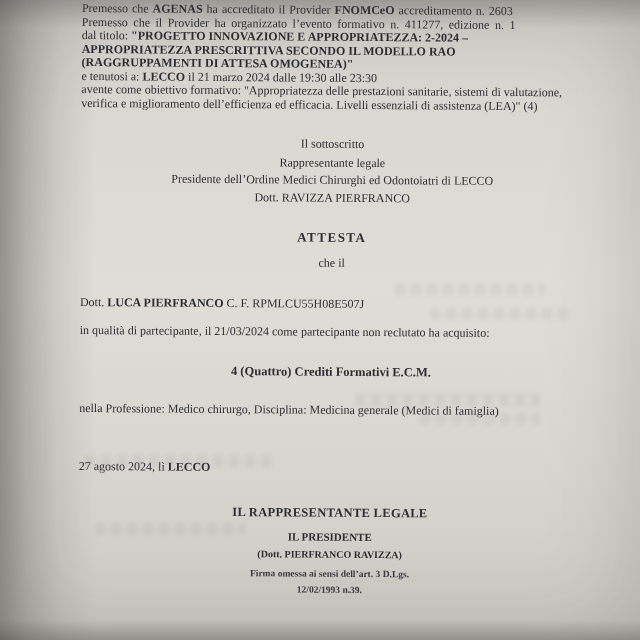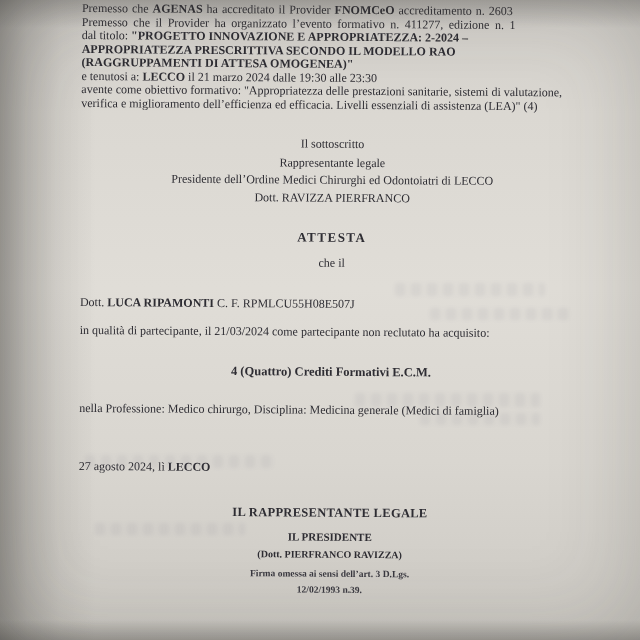--- a/index.html
+++ b/index.html
@@ -68,21 +68,21 @@
       <p class="center">Il sottoscritto</p>
       <p class="center">Rappresentante legale</p>
       <p class="center">Presidente dell’Ordine Medici Chirurghi ed Odontoiatri di LECCO</p>
       <p class="center">Dott. RAVIZZA PIERFRANCO</p>
     </div>
 
     <p class="center attesta">ATTESTA</p>
 
     <p class="center che-il">che il</p>
 
-    <p class="participant"><span>Dott. </span><span class="b">LUCA RIPAMONTI</span><span> C. F. RPMLCU55H08E507J</span></p>
+    <p class="participant"><span>Dott. </span><span class="b">LUCA PIERFRANCO</span><span> C. F. RPMLCU55H08E507J</span></p>
 
     <p class="acquisition">in qualità di partecipante, il 21/03/2024 come partecipante non reclutato ha acquisito:</p>
 
     <p class="center credits">4 (Quattro) Crediti Formativi E.C.M.</p>
 
     <p class="profession">nella Professione: Medico chirurgo, Disciplina: Medicina generale (Medici di famiglia)</p>
 
     <p class="date-place"><span>27 agosto 2024, lì </span><span class="b">LECCO</span></p>
 
     <p class="center sig-role">IL RAPPRESENTANTE LEGALE</p>

